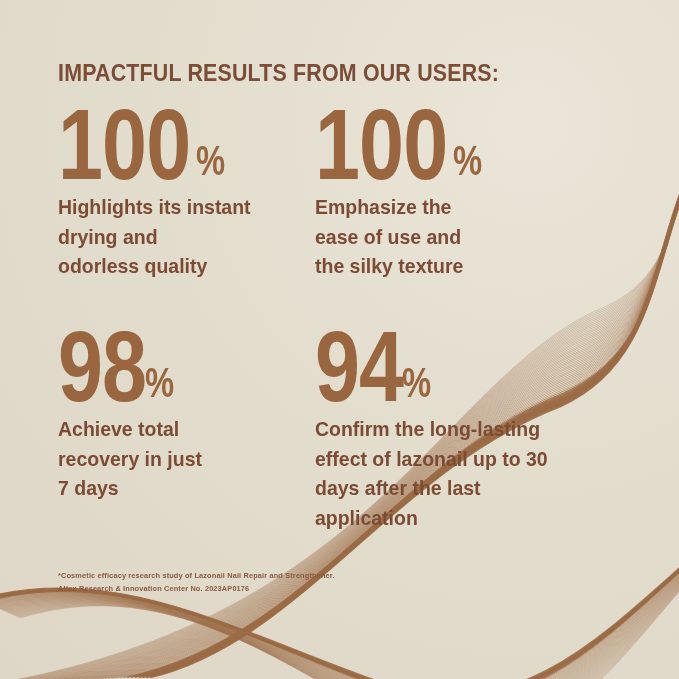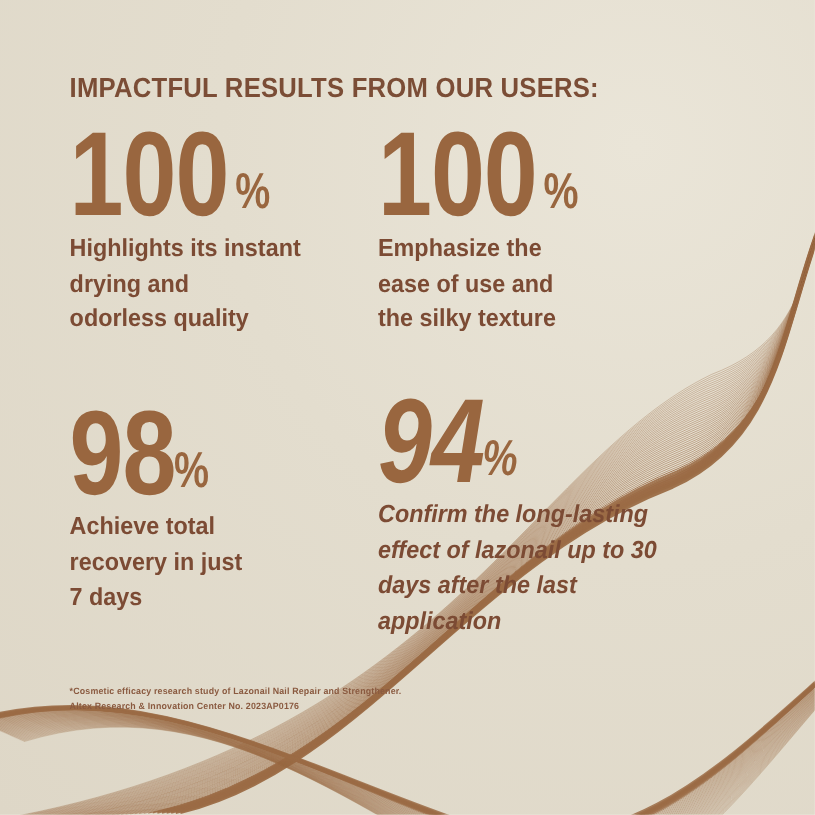--- a/index.html
+++ b/index.html
@@ -103,22 +103,22 @@
     color: #7c4b34;
     transform: scaleX(0.95);
     transform-origin: left top;
     white-space: pre-line;
     margin-top: 8px;
   }
 
   
   #stat-0 { left: 58px;  top: 0px;   width: 250px; }
   #stat-1 { left: 315px; top: 0px;   width: 270px; }
-  #stat-2 { left: 58px;  top: 232px; width: 250px; }
-  #stat-3 { left: 315px; top: 222px; width: 290px; font-style: italic; }
+  #stat-2 { left: 58px;  top: 222px; width: 250px; }
+  #stat-3 { left: 315px; top: 222px; width: 290px; }
 
   .footnote {
     position: absolute;
     left: 58px;
     top: 570px;
     font-family: "Liberation Sans Narrow", "Liberation Sans", sans-serif;
     font-weight: bold;
     font-size: 7.6px;
     line-height: 1.65;
     color: #8a5a40;

